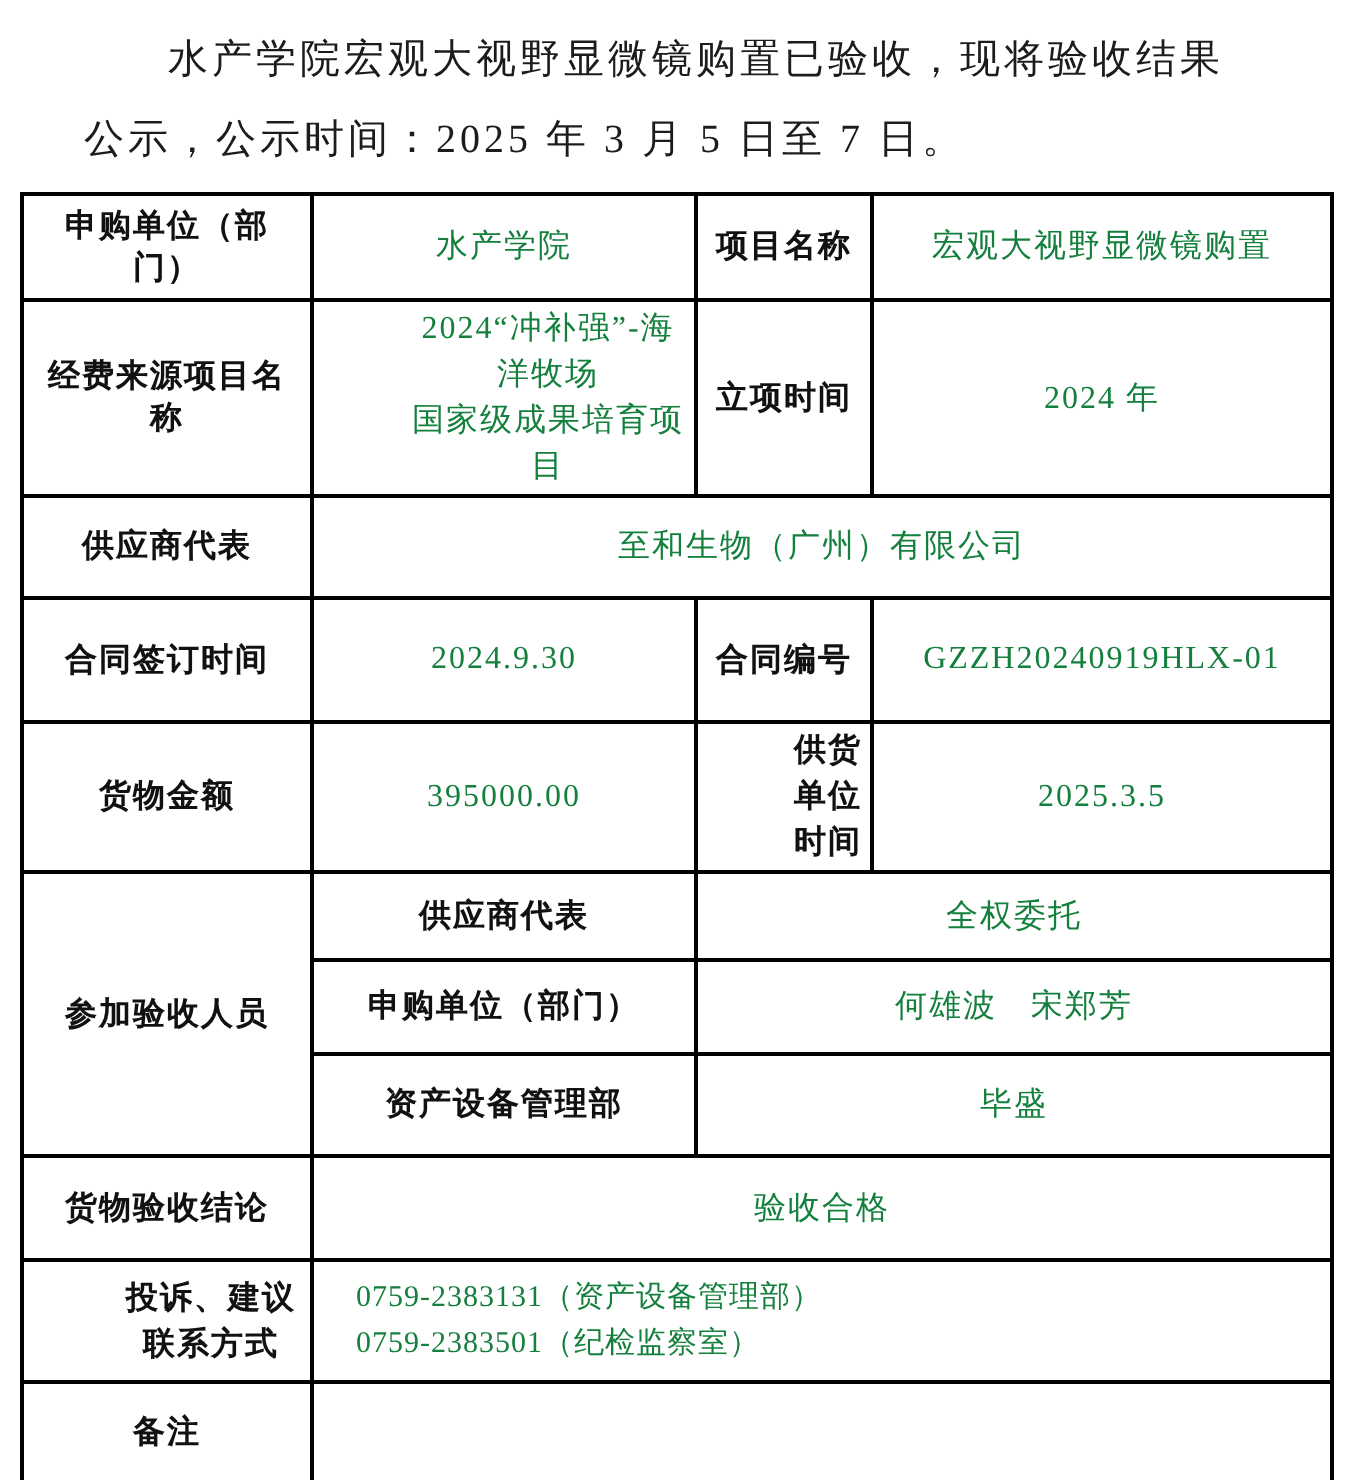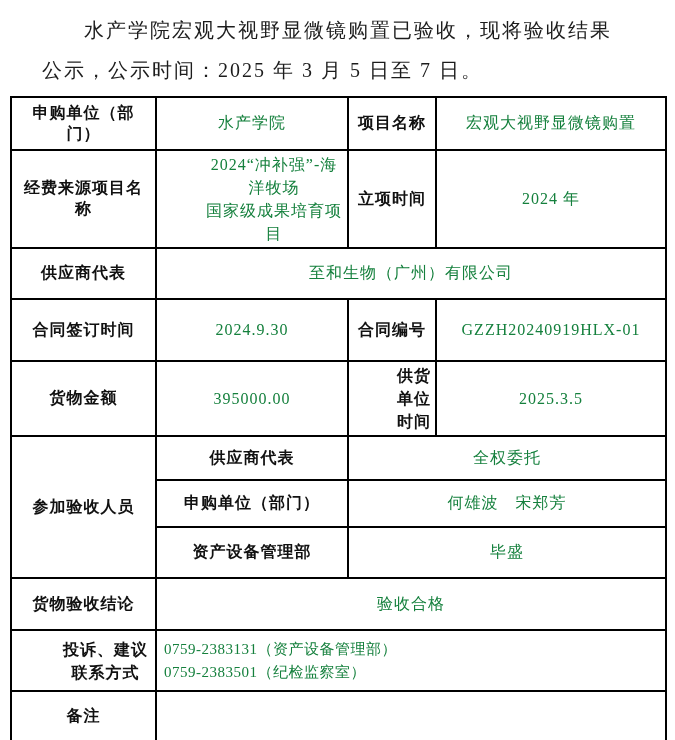--- a/index.html
+++ b/index.html
@@ -54,21 +54,21 @@
     color: #111111;
   }
   td.val {
     font-size: 16px;
     letter-spacing: 1px;
     color: #15803d;
   }
   .pre { white-space: pre-line; line-height: 23px; padding-left: 48px; }
   td.left {
     text-align: left;
-    padding-left: 7px;
+    padding-left: 21px;
     font-size: 15px;
     letter-spacing: 0.5px;
   }
   tr.r1  { height: 53px; }
   tr.r2  { height: 69px; }
   tr.r3  { height: 51px; }
   tr.r4  { height: 62px; }
   tr.r5  { height: 62px; }
   tr.r6a { height: 44px; }
   tr.r6b { height: 47px; }

